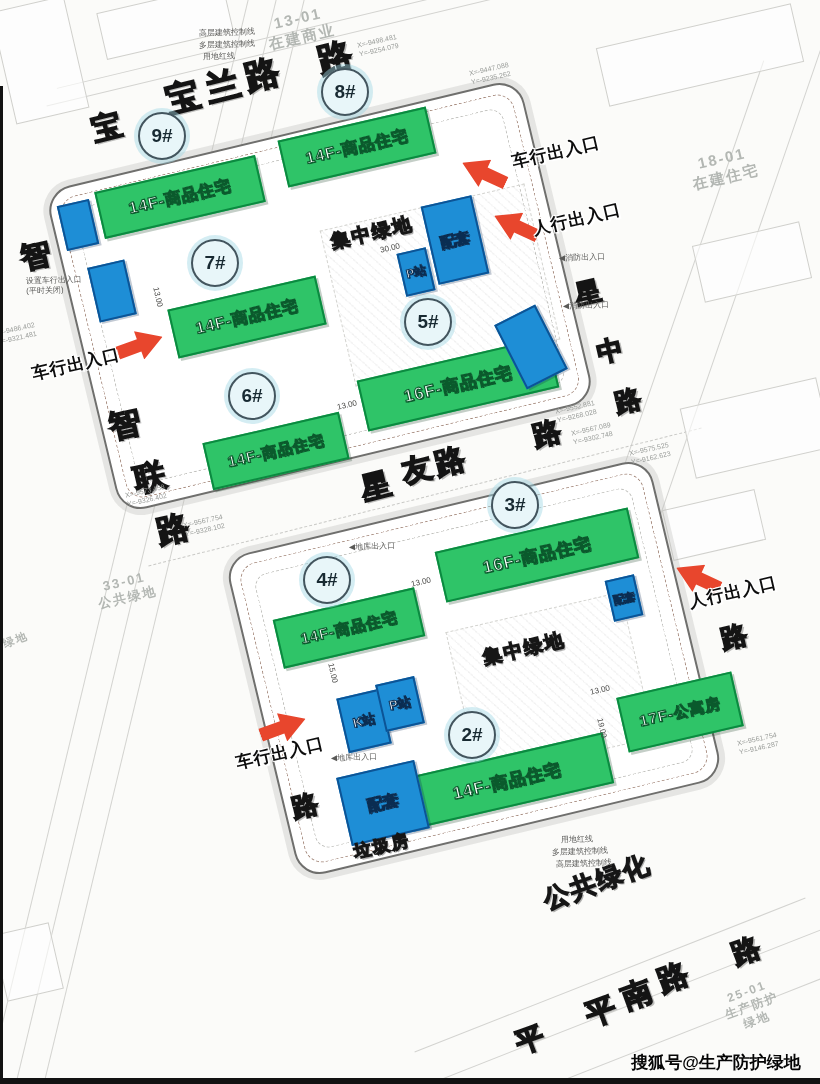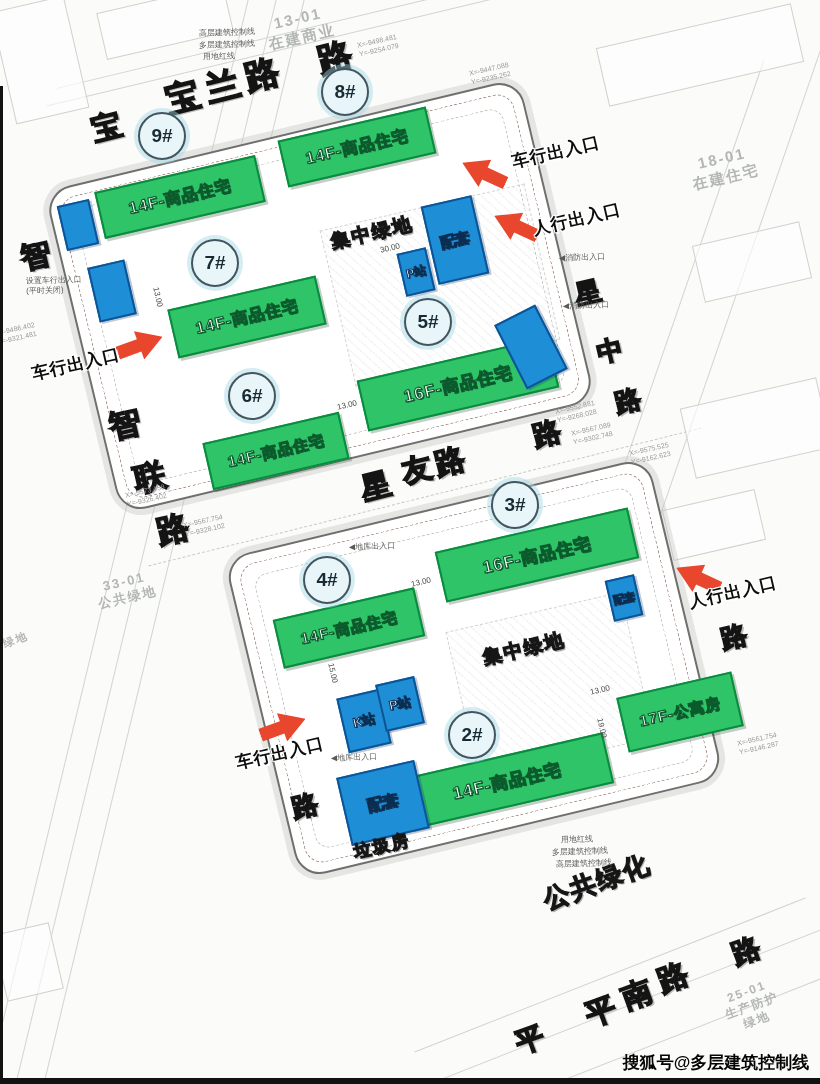--- a/index.html
+++ b/index.html
@@ -223,16 +223,16 @@
       <div class="halo" style="left: 556px; top: 152px; transform: translate(-50%, -50%) rotate(-13deg); font-size: 17px;">车行出入口</div>
       <div class="arrow" style="left: 516px; top: 226px; transform: translate(-50%, -50%) rotate(25deg); width: 48px; height: 30px;"></div>
       <div class="halo" style="left: 577px; top: 219px; transform: translate(-50%, -50%) rotate(-13deg); font-size: 17px;">人行出入口</div>
       <div class="arrow" style="left: 140px; top: 345px; transform: translate(-50%, -50%) rotate(160deg); width: 48px; height: 30px;"></div>
       <div class="halo" style="left: 76px; top: 364px; transform: translate(-50%, -50%) rotate(-13deg); font-size: 17px;">车行出入口</div>
       <div class="arrow" style="left: 698px; top: 578px; transform: translate(-50%, -50%) rotate(25deg); width: 48px; height: 30px;"></div>
       <div class="halo" style="left: 733px; top: 592px; transform: translate(-50%, -50%) rotate(-13deg); font-size: 17px;">人行出入口</div>
       <div class="arrow" style="left: 283px; top: 727px; transform: translate(-50%, -50%) rotate(160deg); width: 48px; height: 30px;"></div>
       <div class="halo" style="left: 280px; top: 753px; transform: translate(-50%, -50%) rotate(-13deg); font-size: 17px;">车行出入口</div>
     </div>
-  <div class="watermark" style="left:716px;top:1062px;transform:translate(-50%,-50%);">搜狐号@多层建筑控制线</div>
+  <div class="watermark" style="left:716px;top:1062px;transform:translate(-50%,-50%);">搜狐号@生产防护绿地</div>
   <div class="edge" style="left:0;top:86px;width:3px;height:998px;"></div>
   <div class="edge" style="left:0;top:1078px;width:820px;height:6px;"></div>
 </div>
 
 </body></html>

